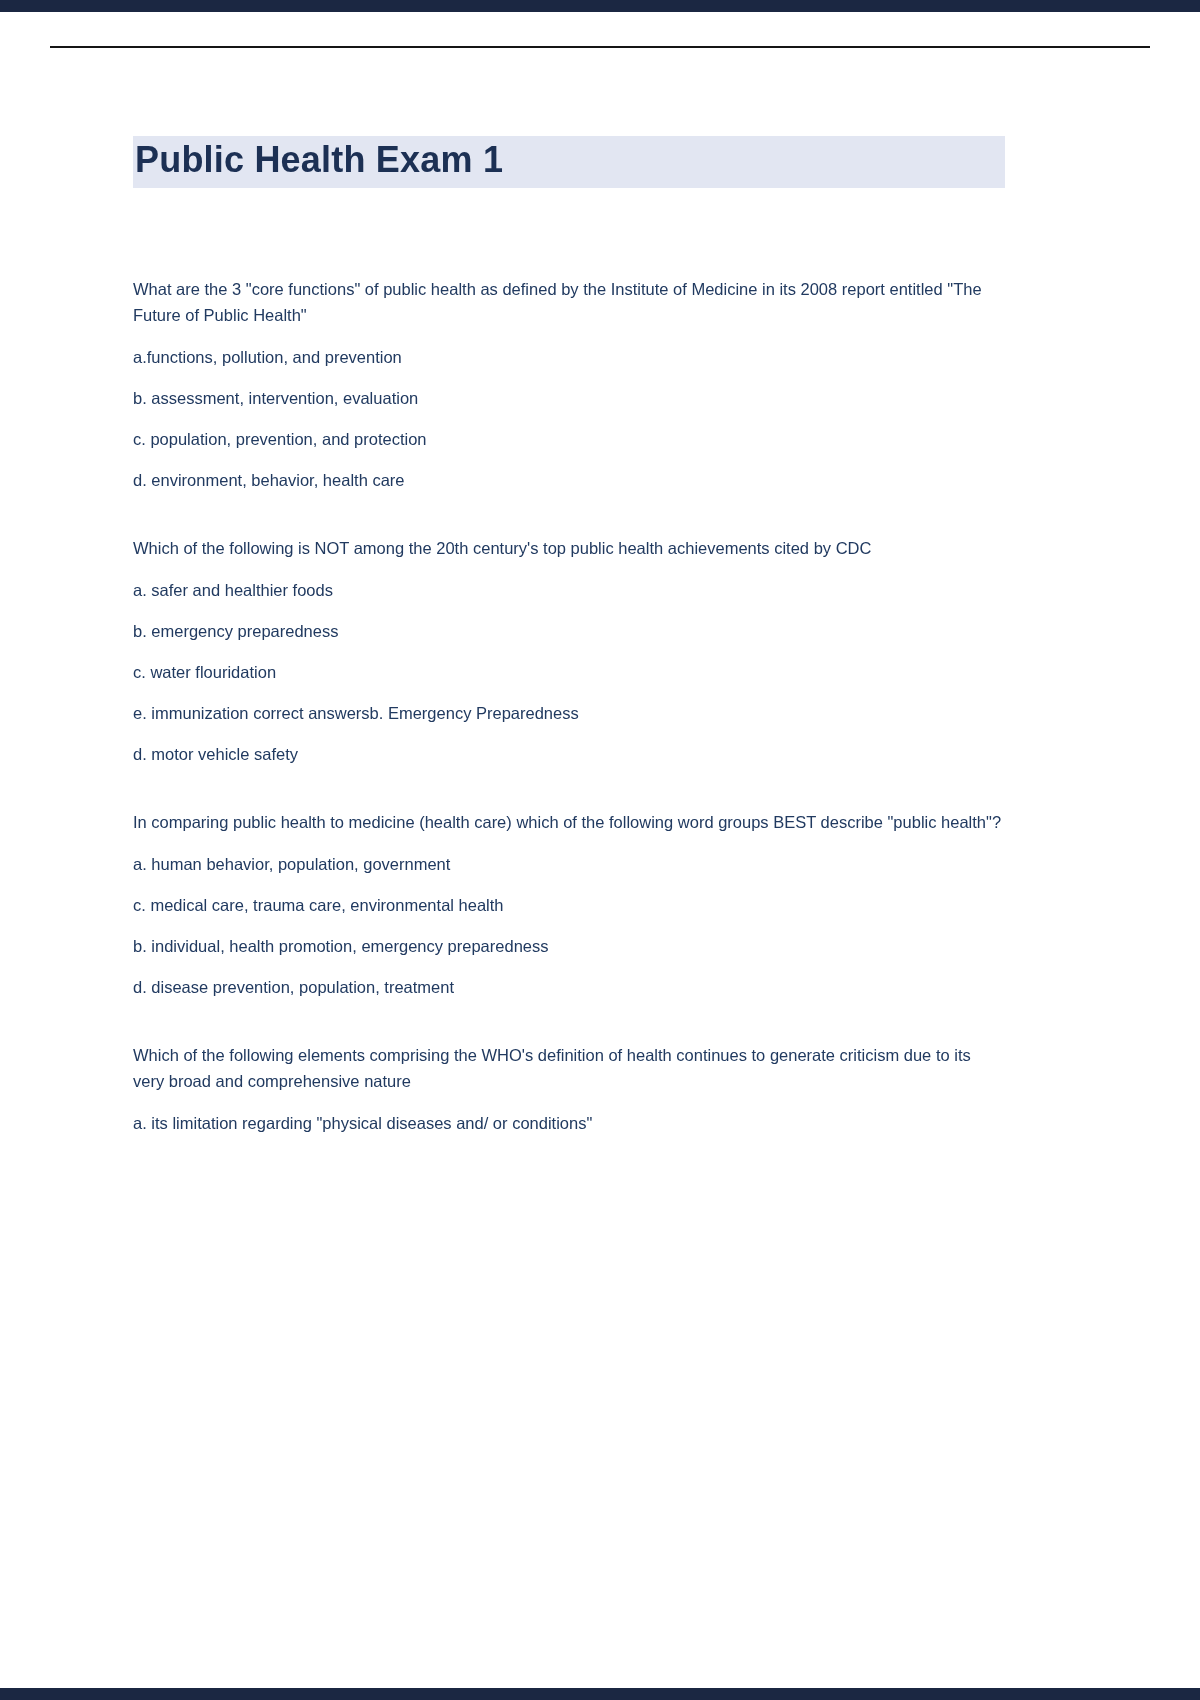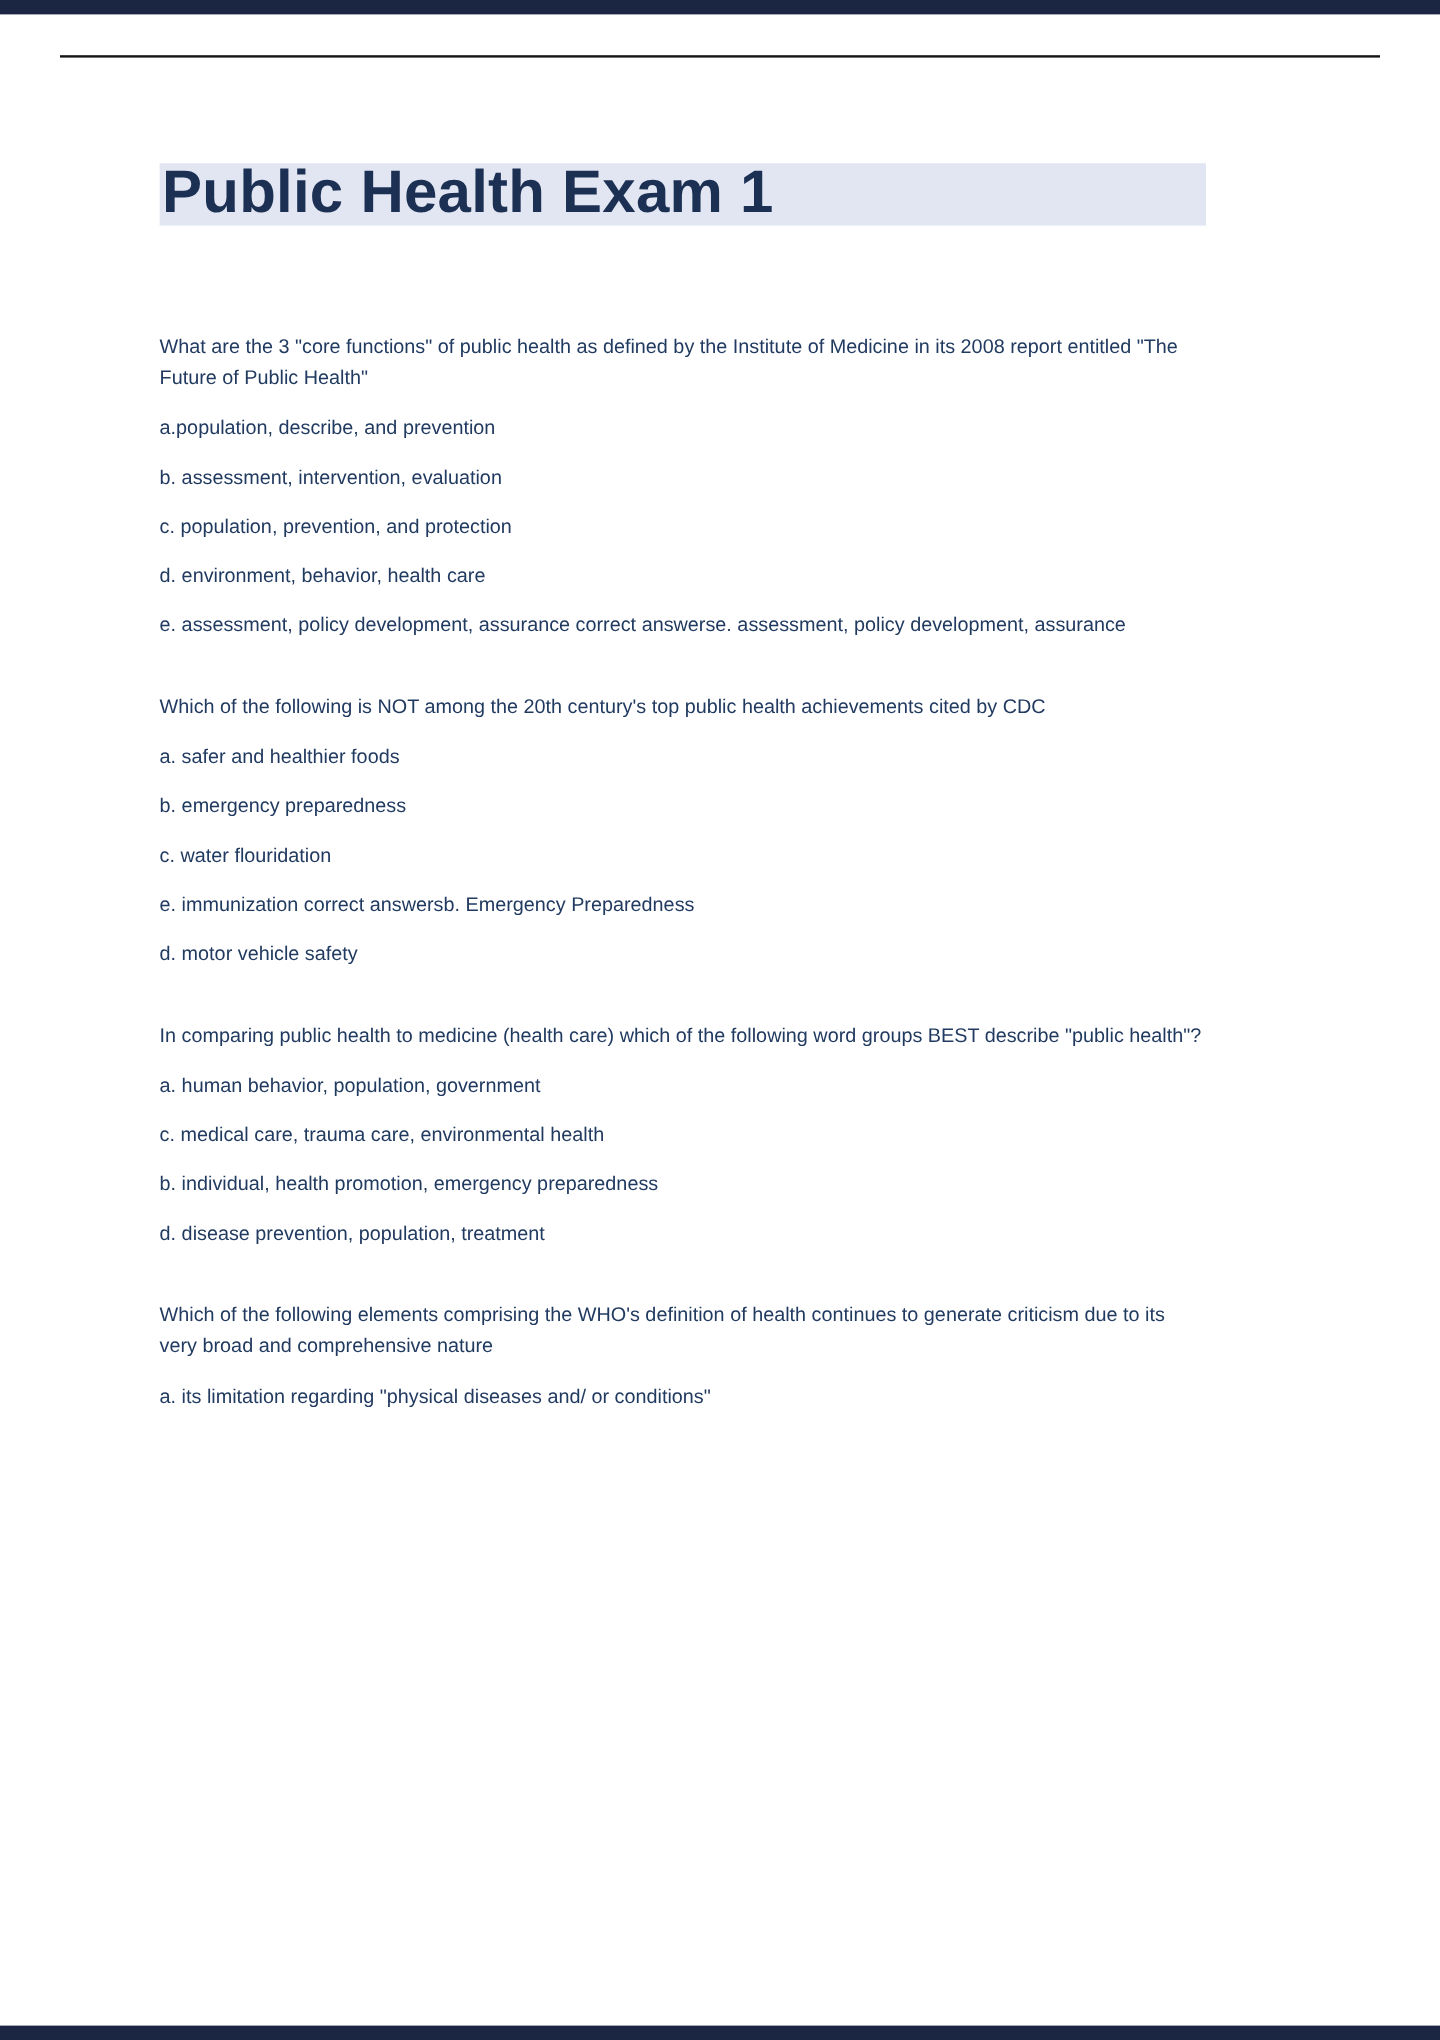--- a/index.html
+++ b/index.html
@@ -38,21 +38,21 @@
     left: 133px;
     width: 872px;
   }
   .title-wrap {
     margin-top: 136px;
     background: var(--title-highlight, #e2e6f2);
     padding: 2px 0 6px 2px;
   }
   h1.doc-title {
     margin: 0;
-    font-size: 50px;
+    font-size: 36px;
     line-height: 44px;
     font-weight: bold;
     color: var(--title-navy, #1c3054);
     letter-spacing: 0.2px;
   }
   .questions {
     margin-top: 88px;
     color: var(--text-navy, #213a60);
     font-size: 16.5px;
     line-height: 26px;
@@ -78,25 +78,24 @@
   <div class="content">
 
     <div class="title-wrap">
       <h1 class="doc-title">Public Health Exam 1</h1>
     </div>
 
     <div class="questions">
 
       <div class="question-block">
         <p class="question-text">What are the 3 "core functions" of public health as defined by the Institute of Medicine in its 2008 report entitled "The Future of Public Health"</p>
-        <p>a.population, describe, and prevention</p>
+        <p>a.functions, pollution, and prevention</p>
         <p>b. assessment, intervention, evaluation</p>
         <p>c. population, prevention, and protection</p>
         <p>d. environment, behavior, health care</p>
-        <p>e. assessment, policy development, assurance correct answerse. assessment, policy development, assurance</p>
       </div>
 
       <div class="question-block">
         <p class="question-text">Which of the following is NOT among the 20th century's top public health achievements cited by CDC</p>
         <p>a. safer and healthier foods</p>
         <p>b. emergency preparedness</p>
         <p>c. water flouridation</p>
         <p>e. immunization correct answersb. Emergency Preparedness</p>
         <p>d. motor vehicle safety</p>
       </div>

